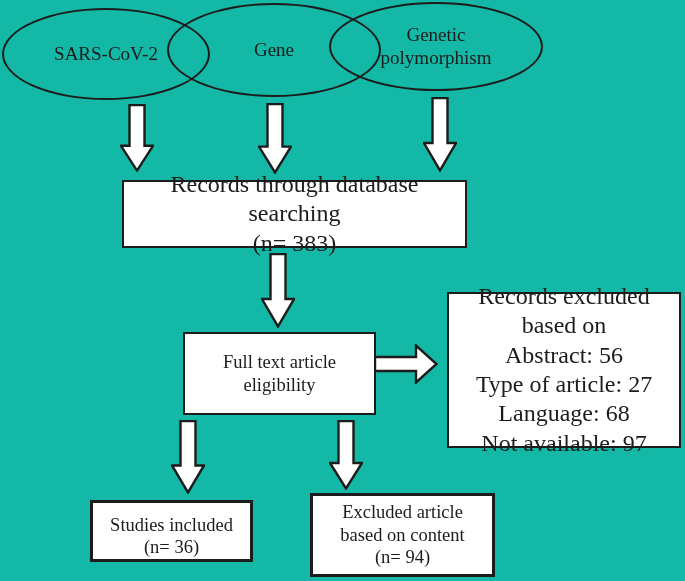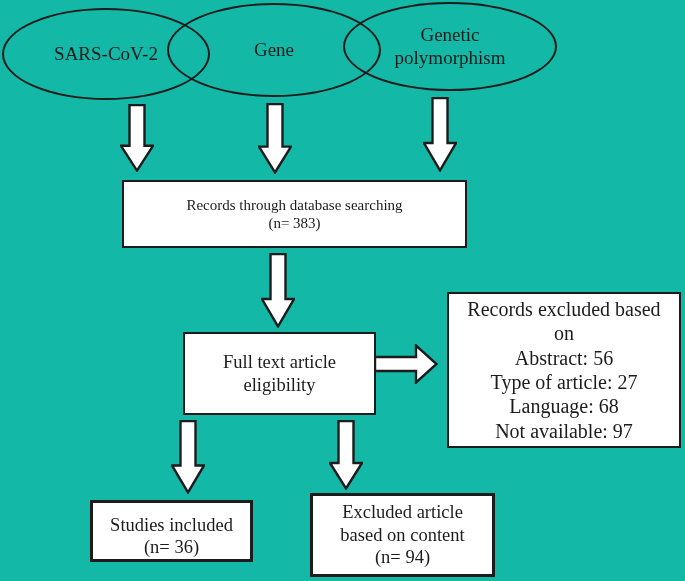--- a/index.html
+++ b/index.html
@@ -29,21 +29,21 @@
     border: 2.4px solid #1c1c1c;
     border-radius: 50%;
     background: transparent;
     font-size: 19px;
     line-height: 1.18;
     padding: 0 26px;
   }
   .rect {
     border: 2.6px solid #1c1c1c;
     background: #ffffff;
-    font-size: 15px;
+    font-size: 24px;
     line-height: 1.22;
   }
   .rect.thick {
     border-width: 3px;
   }
   .arrow-svg {
     position: absolute;
     display: block;
   }
   .arrow-svg polygon {
@@ -60,21 +60,21 @@
 <div id="canvas">
 
   <div class="node ellipse" style="left:2px; top:8px; width:208px; height:92px;">
     <span class="line">SARS-CoV-2</span>
   </div>
 
   <div class="node ellipse" style="left:167px; top:3px; width:214px; height:94px;">
     <span class="line">Gene</span>
   </div>
 
-  <div class="node ellipse" style="left:343px; top:2px; width:214px; height:89px; padding:0 34px;text-align:center;">
+  <div class="node ellipse" style="left:329px; top:2px; width:214px; height:89px; padding:0 34px;text-align:center;">
     <span class="line">Genetic polymorphism</span>
   </div>
 
   <svg class="arrow-svg" style="left:120px; top:104px;" width="34" height="68" viewBox="0 0 34 70" preserveAspectRatio="none">
     <polygon points="9.5,1 24.5,1 24.5,43 33,43 17,68.5 1,43 9.5,43"></polygon>
   </svg>
   <svg class="arrow-svg" style="left:258px; top:103px;" width="34" height="71" viewBox="0 0 34 70" preserveAspectRatio="none">
     <polygon points="9.5,1 24.5,1 24.5,43 33,43 17,68.5 1,43 9.5,43"></polygon>
   </svg>
   <svg class="arrow-svg" style="left:423px; top:97px;" width="34" height="75" viewBox="0 0 34 70" preserveAspectRatio="none">
@@ -92,21 +92,21 @@
 
   <div class="node rect" style="left:165px; top:332px; width:193px; height:83px; font-size:18.5px;margin-left:18px;">
     <span class="line">Full text article</span>
     <span class="line">eligibility</span>
   </div>
 
   <svg class="arrow-svg" style="left:374px; top:344px;" width="64" height="40" viewBox="0 0 64 40" preserveAspectRatio="none">
     <polygon points="1,13 42,13 42,1.5 62.5,20 42,38.5 42,27 1,27"></polygon>
   </svg>
 
-  <div class="node rect" style="left:447px; top:292px; width:234px; height:156px; font-size:20px; padding:0 12px;">
+  <div class="node rect" style="left:447px; top:292px; width:234px; height:156px; font-size:24px; padding:0 12px;">
     <span class="line">Records excluded based on</span>
     <span class="line">Abstract: 56</span>
     <span class="line">Type of article: 27</span>
     <span class="line">Language: 68</span>
     <span class="line">Not available: 97</span>
   </div>
 
   <svg class="arrow-svg" style="left:171px; top:420px;" width="34" height="74" viewBox="0 0 34 70" preserveAspectRatio="none">
     <polygon points="9.5,1 24.5,1 24.5,43 33,43 17,68.5 1,43 9.5,43"></polygon>
   </svg>

